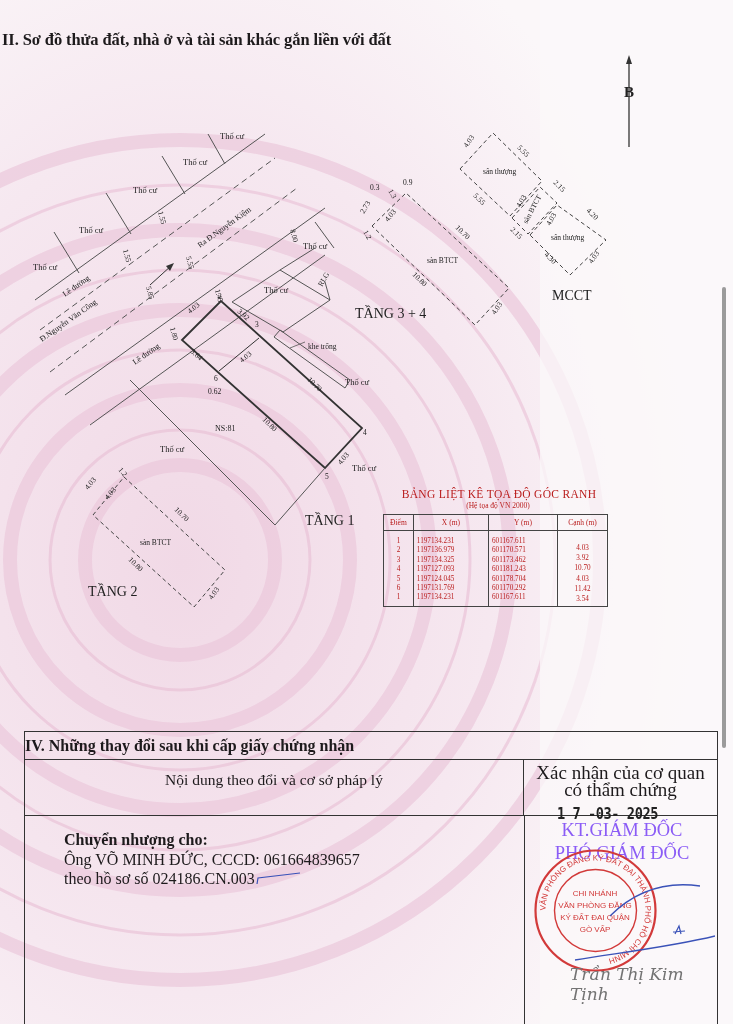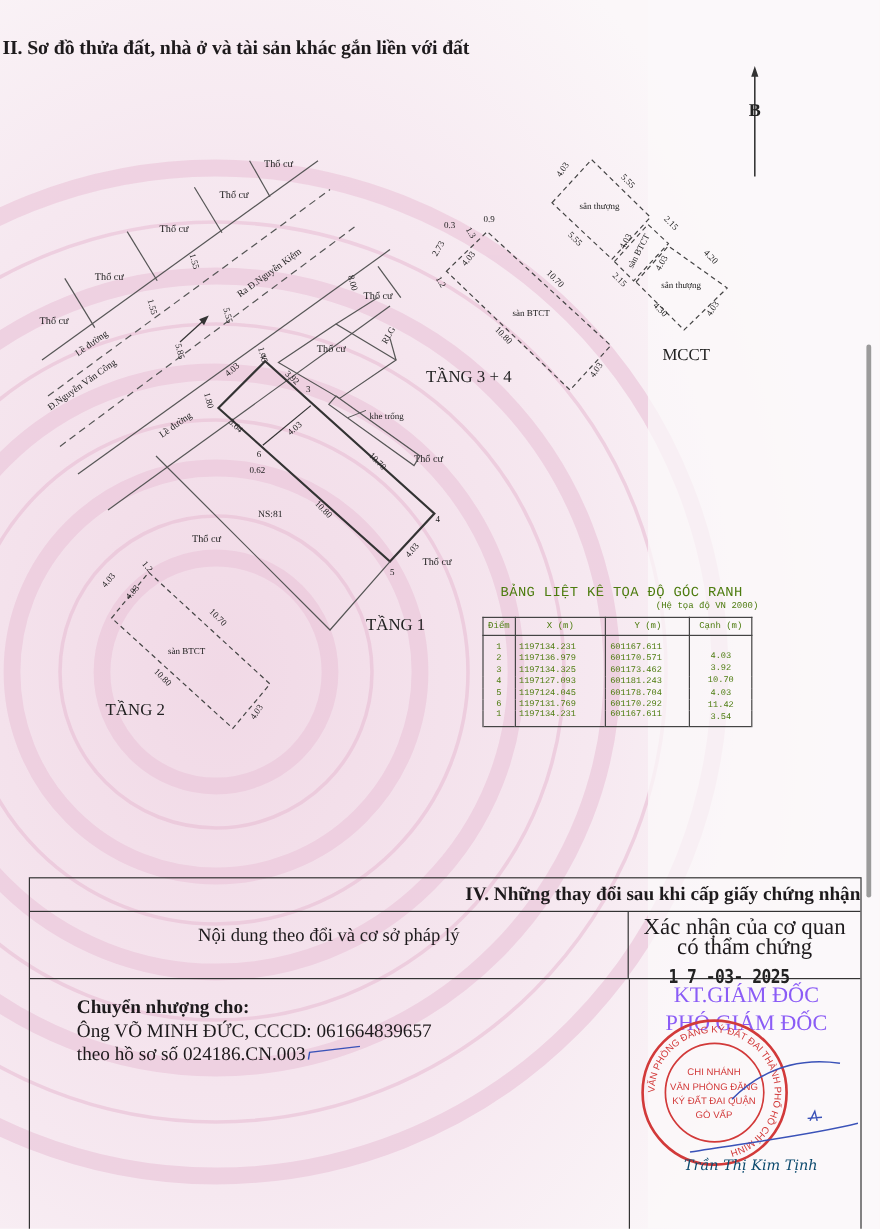--- a/index.html
+++ b/index.html
@@ -11,59 +11,59 @@
   }
   .bg-pattern { position: absolute; inset: 0; pointer-events: none; }
   .section-title {
     position: absolute; left: 2px; top: 30px;
     font-size: 16.5px; font-weight: bold; letter-spacing: -0.1px;
     white-space: nowrap;
   }
   .diagram { position: absolute; left: 0; top: 0; width: 733px; height: 720px; }
   .diagram text { font-family: "Liberation Serif", "DejaVu Serif", serif; fill: #222; }
   .coord-table-wrap {
-    position: absolute; left: 402px; top: 488px; width: 230px;
-    font-family: Liberation Mono, monospace;
-    color: #4d7c0f;
+    position: absolute; left: 383px; top: 488px; width: 230px;
+    font-family: Liberation Serif, serif;
+    color: #b91c1c;
   }
   .coord-title { text-align: center; font-size: 11.5px; letter-spacing: 0.3px; margin-left: 2px;}
-  .coord-sub { text-align: right; font-size: 7.5px; margin-top: 1px; }
+  .coord-sub { text-align: center; font-size: 7.5px; margin-top: 1px; }
   table.coords {
     border-collapse: collapse; margin-top: 4px; width: 225px; font-size: 7.2px;
     border: 1px solid #444;
   }
   table.coords th { font-weight: normal; border: 1px solid #444; padding: 3px 0; font-size: 7.5px; text-align: center; }
   table.coords td { border-left: 1px solid #444; border-right: 1px solid #444; padding: 0 3px; line-height: 9.4px; text-align: left; }
   table.coords td.c { text-align: center; }
   table.coords tbody tr:first-child td { padding-top: 6px; }
   table.coords tbody tr:last-child td { padding-bottom: 3px; }
   .changes-box {
     position: absolute; left: 24px; top: 731px; width: 694px; height: 300px;
     border: 1.2px solid #333; box-sizing: border-box;
   }
   .changes-header {
     height: 27px; border-bottom: 1.2px solid #333;
-    text-align: right; font-size: 16px; font-weight: bold; line-height: 27px;
+    text-align: left; font-size: 16px; font-weight: bold; line-height: 27px;
   }
   .changes-row2 { display: flex; height: 55px; border-bottom: 1.2px solid #333; }
   .col-left { width: 499px; border-right: 1.2px solid #333; box-sizing: border-box; text-align: center; font-size: 15.5px; padding-top: 11px; }
   .col-right { flex: 1; text-align: center; font-size: 19px; line-height: 17px; padding-top: 4px; }
   .changes-body { position: relative; height: 220px; }
   .body-divider { position: absolute; left: 499px; top: 0; bottom: 0; border-left: 1.2px solid #333; }
   .transfer { position: absolute; left: 39px; top: 14px; font-size: 16px; line-height: 19.5px; }
   .transfer .lbl { font-weight: bold; }
   .sig-area { position: absolute; left: 500px; top: 0; width: 194px; height: 220px; }
   .date-stamp {
     position: absolute; left: 32px; top: -12px; font-family: "DejaVu Sans Mono", "Liberation Mono", monospace;
     font-weight: bold; font-size: 16px; letter-spacing: -0.5px; color: #222;
     transform: scaleX(0.85); transform-origin: left;
   }
   .red-title { position: absolute; left: 0; width: 194px; text-align: center; color: #8b5cf6; font-size: 18.5px; }
   .seal { position: absolute; left: 8px; top: 32px; }
-  .signer { position: absolute; left: 45px; top: 148px; color: #0c4a6e; font-size: 12px; font-style: italic; font-family: "DejaVu Serif", serif; }
+  .signer { position: absolute; left: 45px; top: 148px; color: #737373; font-size: 17px; font-style: italic; font-family: "DejaVu Serif", serif; }
   .scrollbar { position: absolute; left: 722px; top: 287px; width: 4px; height: 461px; background: #9b9b9b; border-radius: 2px; }
 </style>
 </head>
 <body>
 
 <svg class="bg-pattern" width="733" height="1024" viewBox="0 0 733 1024">
   <defs>
     <radialGradient id="pinkglow" cx="0.25" cy="0.55" r="0.7">
       <stop offset="0" stop-color="#f1d9e6"></stop>
       <stop offset="0.6" stop-color="#f6e8f0"></stop>

